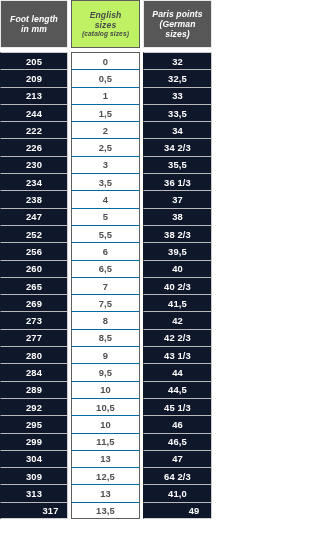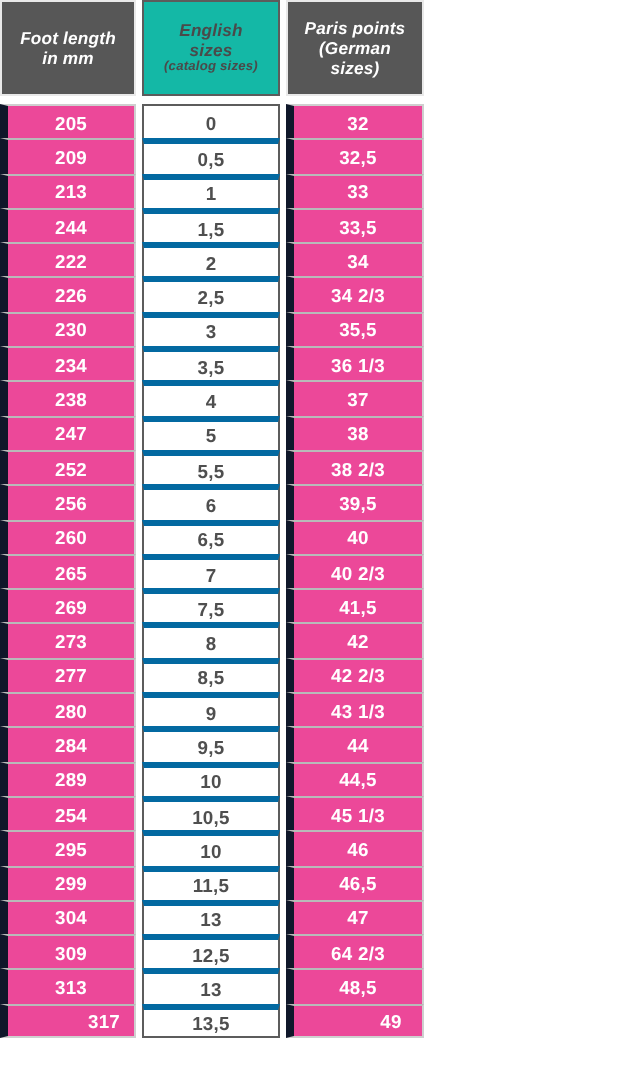--- a/index.html
+++ b/index.html
@@ -39,21 +39,21 @@
     text-align: center;
   }
   .hdr-dark {
     background: #575757;
     color: #ffffff;
     border: 1px solid #e9e9e9;
     font-size: 8.6px;
     letter-spacing: 0.1px;
   }
   .hdr-light {
-    background: #14b8a6;
+    background: #bef264;
     color: #4a4a4a;
     border: 1px solid #5c5c5c;
     font-size: 8.6px;
     letter-spacing: 0.1px;
   }
   .hdr-sub {
     font-size: 6.6px;
     font-weight: bold;
     font-style: italic;
   }
@@ -74,30 +74,30 @@
     box-sizing: border-box;
     display: flex;
     align-items: center;
     justify-content: center;
     font-size: 9.4px;
     font-weight: bold;
     letter-spacing: 0.15px;
     white-space: nowrap;
   }
   .cell-dark {
-    background: #ec4899;
+    background: #0f172a;
     color: #ffffff;
     border-top: 1px solid #b9b9b9;
-    border-left: 4px solid #0f172a;
+    border-left: 1px solid #0f172a;
     border-right: 1px solid #cfcfcf;
   }
   .cell-light {
     background: #ffffff;
     color: #4f4f4f;
-    border-top: 3px solid #0369a1;
+    border-top: 1px solid #0369a1;
     border-left: 1px solid #5c5c5c;
     border-right: 1px solid #5c5c5c;
   }
   .data-row:last-child .cell-dark { border-bottom: 1px solid #cfcfcf; padding-left: 33px; }
   .data-row:last-child .cell-light { border-bottom: 1px solid #5c5c5c; }
   .data-row:first-child .cell-dark { border-top: 1px solid #cfcfcf; }
   .data-row:first-child .cell-light { border-top: 1px solid #5c5c5c; }
 
   .spacer-row td { height: 4px; padding: 0; background: #ffffff; }
 </style>
@@ -403,21 +403,21 @@
         <td>
           <div class="cell cell-light">10</div>
         </td>
         <td class="gutter"></td>
         <td>
           <div class="cell cell-dark">44,5</div>
         </td>
       </tr>
       <tr class="data-row">
         <td>
-          <div class="cell cell-dark">254</div>
+          <div class="cell cell-dark">292</div>
         </td>
         <td class="gutter"></td>
         <td>
           <div class="cell cell-light">10,5</div>
         </td>
         <td class="gutter"></td>
         <td>
           <div class="cell cell-dark">45 1/3</div>
         </td>
       </tr>
@@ -476,21 +476,21 @@
       <tr class="data-row">
         <td>
           <div class="cell cell-dark">313</div>
         </td>
         <td class="gutter"></td>
         <td>
           <div class="cell cell-light">13</div>
         </td>
         <td class="gutter"></td>
         <td>
-          <div class="cell cell-dark">48,5</div>
+          <div class="cell cell-dark">41,0</div>
         </td>
       </tr>
       <tr class="data-row">
         <td>
           <div class="cell cell-dark">317</div>
         </td>
         <td class="gutter"></td>
         <td>
           <div class="cell cell-light">13,5</div>
         </td>

